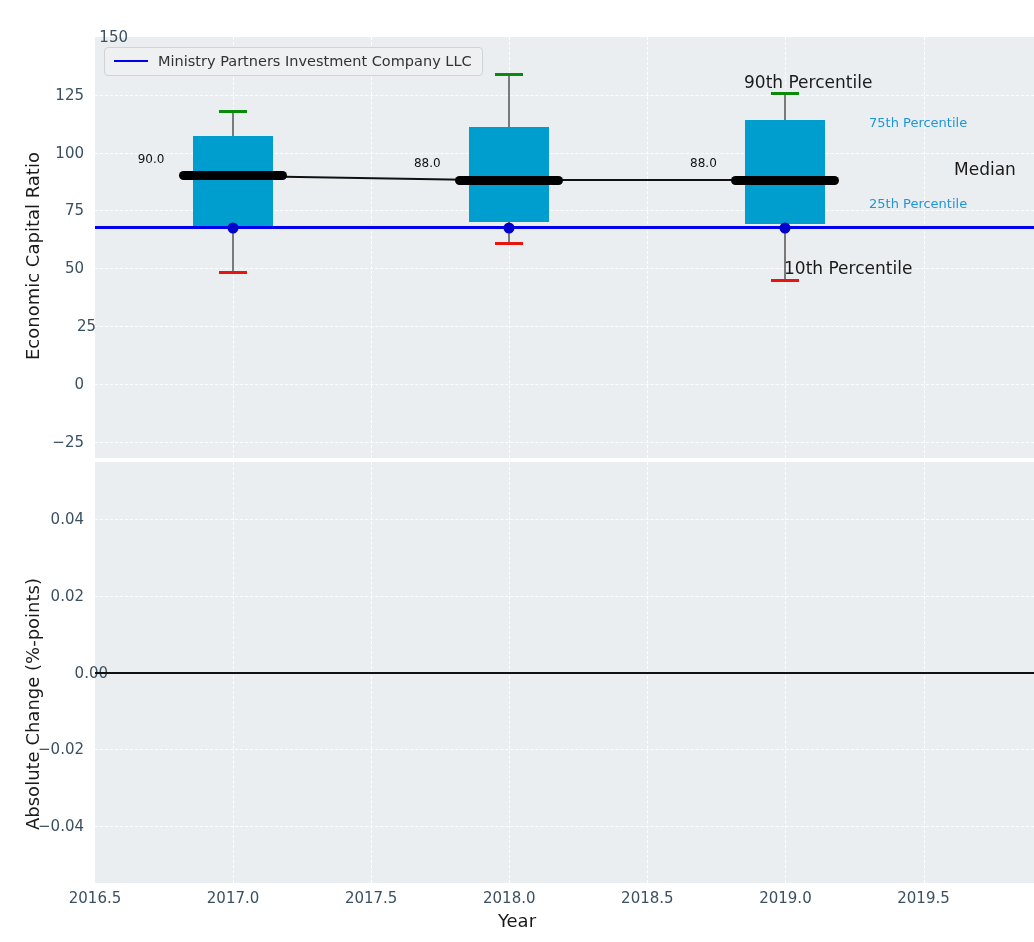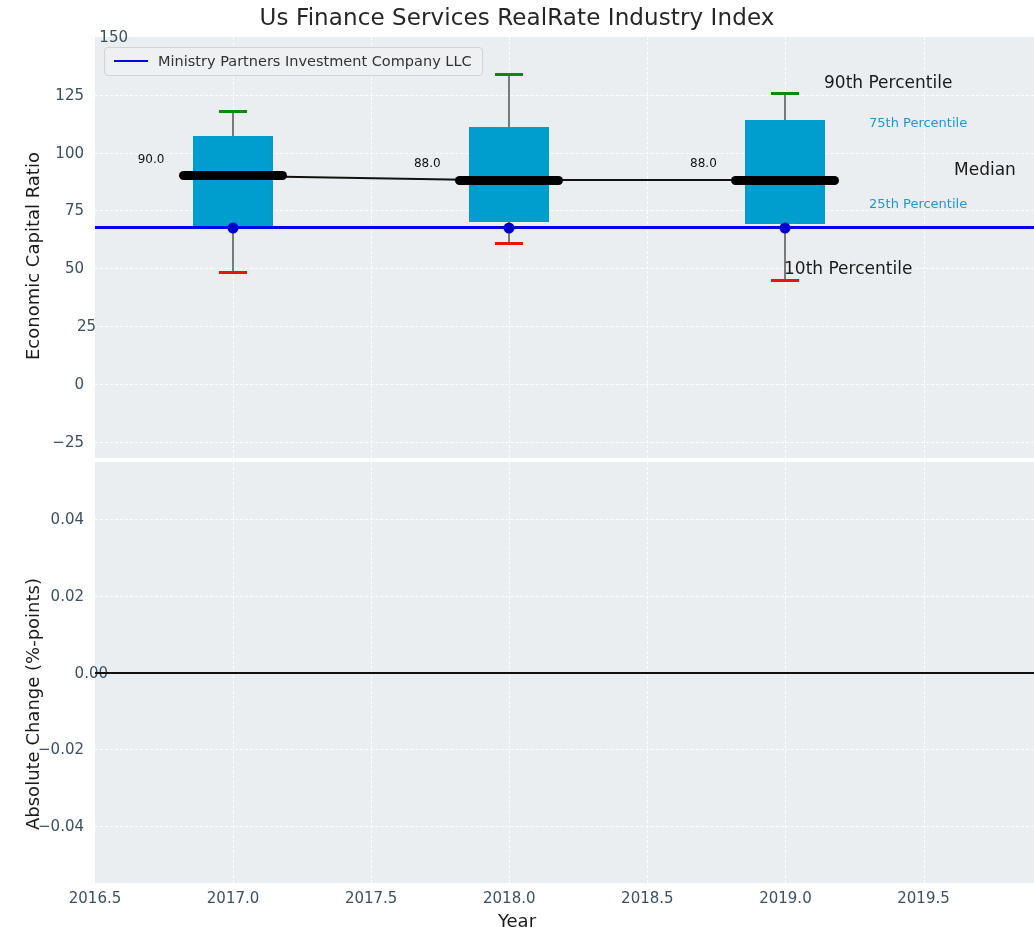--- a/index.html
+++ b/index.html
@@ -73,21 +73,20 @@
   .annot-minor{font-size:13px;color:#2196d6;}
 
   
   .zeroline{position:absolute;left:0;width:100%;height:2px;background:#111;}
 </style>
 </head>
 <body>
 
 <div id="root">
 
-  <div class="chart-title">Us Finance Services RealRate Industry Index</div>
 
   <div class="panel" id="panel-top"></div>
 
   <div class="panel" id="panel-bottom"></div>
 
   <div id="layer-grid">
       <div class="gridline-h" style="left: 95px; width: 939px; top: 94.8297px;"></div>
       <div class="gridline-h" style="left: 95px; width: 939px; top: 152.659px;"></div>
       <div class="gridline-h" style="left: 95px; width: 939px; top: 210.489px;"></div>
       <div class="gridline-h" style="left: 95px; width: 939px; top: 268.319px;"></div>
@@ -154,21 +153,21 @@
       <div class="median-bar" style="left: 455.265px; top: 175.918px; width: 108px;"></div>
       <div class="median-value" style="left: 427.265px; top: 163.418px;">88.0</div>
       <div class="median-bar" style="left: 731.441px; top: 175.918px; width: 108px;"></div>
       <div class="median-value" style="left: 703.441px; top: 163.418px;">88.0</div>
       <div class="company-line" style="left: 95px; width: 939px; top: 226.338px;"></div>
       <div class="company-dot" style="left: 233.088px; top: 227.838px;"></div>
       <div class="company-dot" style="left: 509.265px; top: 227.838px;"></div>
       <div class="company-dot" style="left: 785.441px; top: 227.838px;"></div>
     </div>
   <div id="layer-annot">
-      <div class="annot annot-major" style="left: 824px; top: 82px; transform: translateY(-50%);">90th Percentile</div>
+      <div class="annot annot-major" style="left: 744px; top: 82px; transform: translateY(-50%);">90th Percentile</div>
       <div class="annot annot-minor" style="left: 869px; top: 122px; transform: translateY(-50%);">75th Percentile</div>
       <div class="annot annot-major" style="left: 910px; top: 169px; transform: translateY(-50%); margin-left: 44px;">Median</div>
       <div class="annot annot-minor" style="left: 869px; top: 203px; transform: translateY(-50%);">25th Percentile</div>
       <div class="annot annot-major" style="left: 784px; top: 268px; transform: translateY(-50%);">10th Percentile</div>
     </div>
 
   <div class="ylabel" id="ylabel-top">Economic Capital Ratio</div>
   <div class="ylabel" id="ylabel-bottom">Absolute Change (%-points)</div>
   <div class="xlabel">Year</div>
 

